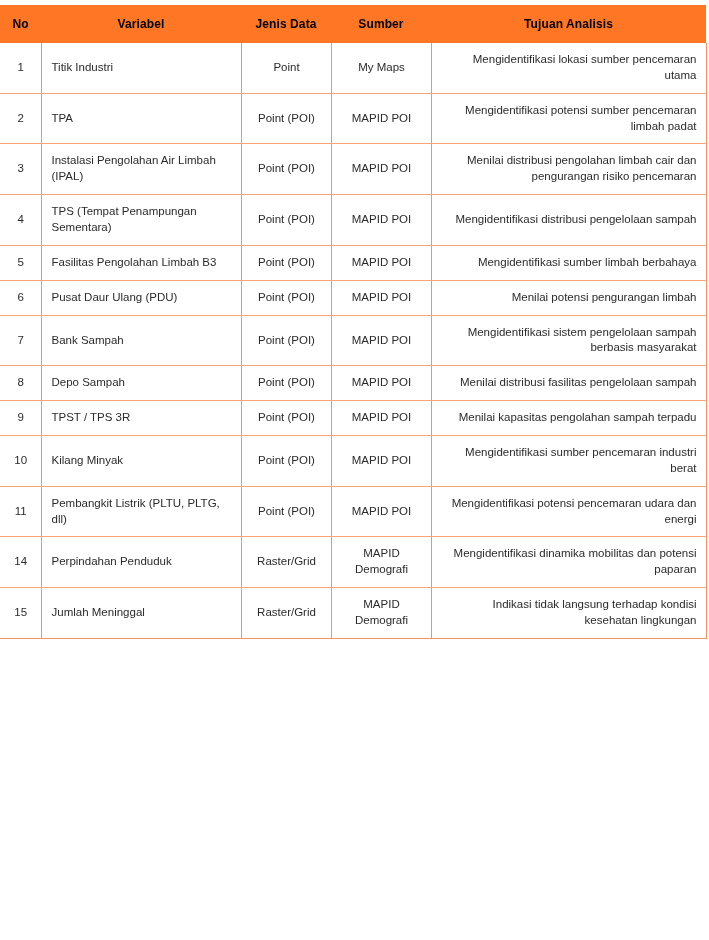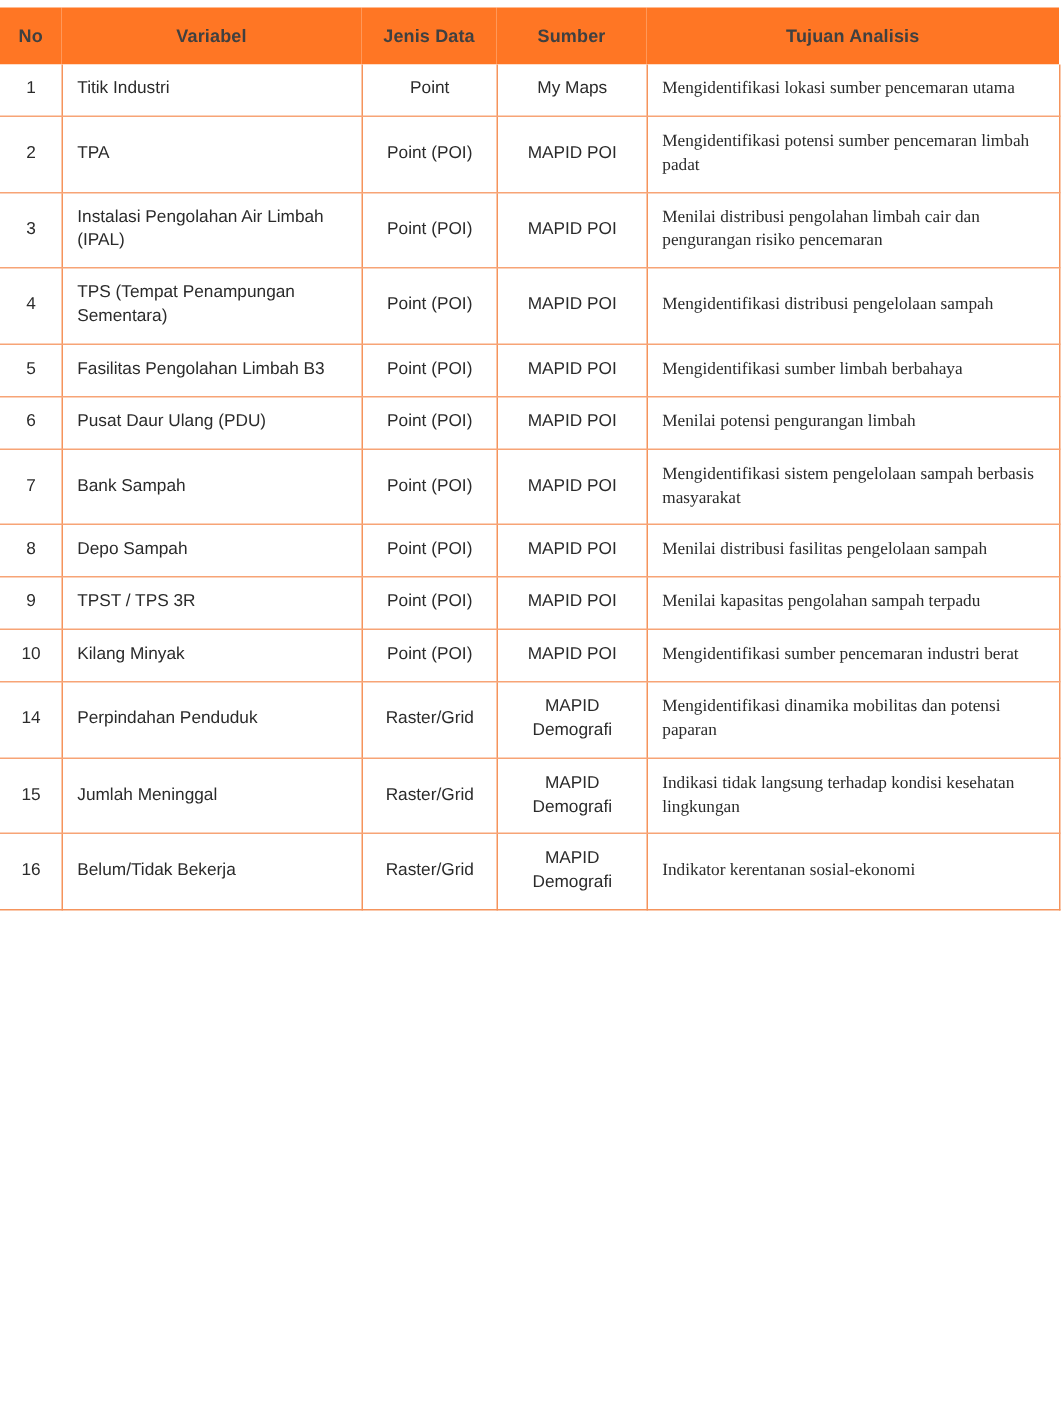--- a/index.html
+++ b/index.html
@@ -25,21 +25,21 @@
     width: 706px;
     border-collapse: collapse;
     table-layout: fixed;
     font-size: 11.5px;
     color: #2b2b2b;
   }
 
   
   table.variable-table thead th {
     background: #FF7624;
-    color: #404040;
+    color: #000000;
     font-weight: bold;
     font-size: 12px;
     text-align: center;
     vertical-align: middle;
     height: 38px;
     padding: 0 6px;
     border: none;
     letter-spacing: .1px;
     font-stretch: condensed;
     margin-top: 28px;
@@ -67,21 +67,21 @@
   
   td.col-no {
     text-align: center;
     padding-left: 2px;
     padding-right: 2px;
     font-size: 11.5px;
   }
   td.col-variabel { text-align: left; }
   td.col-jenis    { text-align: center; }
   td.col-sumber   { text-align: center; }
-  td.col-tujuan   { text-align: left; font-family: Liberation Serif, serif; }
+  td.col-tujuan   { text-align: right; }
 
   
   col.w-no      { width: 41px; }
   col.w-var     { width: 200px; }
   col.w-jenis   { width: 90px;  }
   col.w-sumber  { width: 100px; }
   col.w-tujuan  { width: 275px; }
 </style>
 </head>
 <body>
@@ -169,35 +169,35 @@
           <td class="col-tujuan">Menilai kapasitas pengolahan sampah terpadu</td>
         </tr>
         <tr>
           <td class="col-no">10</td>
           <td class="col-variabel">Kilang Minyak</td>
           <td class="col-jenis">Point (POI)</td>
           <td class="col-sumber">MAPID POI</td>
           <td class="col-tujuan">Mengidentifikasi sumber pencemaran industri berat</td>
         </tr>
         <tr>
+          <td class="col-no">11</td>
+          <td class="col-variabel">Pembangkit Listrik (PLTU, PLTG, dll)</td>
+          <td class="col-jenis">Point (POI)</td>
+          <td class="col-sumber">MAPID POI</td>
+          <td class="col-tujuan">Mengidentifikasi potensi pencemaran udara dan energi</td>
+        </tr>
+        <tr>
           <td class="col-no">14</td>
           <td class="col-variabel">Perpindahan Penduduk</td>
           <td class="col-jenis">Raster/Grid</td>
           <td class="col-sumber">MAPID Demografi</td>
           <td class="col-tujuan">Mengidentifikasi dinamika mobilitas dan potensi paparan</td>
         </tr>
         <tr>
           <td class="col-no">15</td>
           <td class="col-variabel">Jumlah Meninggal</td>
           <td class="col-jenis">Raster/Grid</td>
           <td class="col-sumber">MAPID Demografi</td>
           <td class="col-tujuan">Indikasi tidak langsung terhadap kondisi kesehatan lingkungan</td>
         </tr>
-        <tr>
-          <td class="col-no">16</td>
-          <td class="col-variabel">Belum/Tidak Bekerja</td>
-          <td class="col-jenis">Raster/Grid</td>
-          <td class="col-sumber">MAPID Demografi</td>
-          <td class="col-tujuan">Indikator kerentanan sosial-ekonomi</td>
-        </tr>
       </tbody>
   </table>
 </div>
 
 </body></html>

